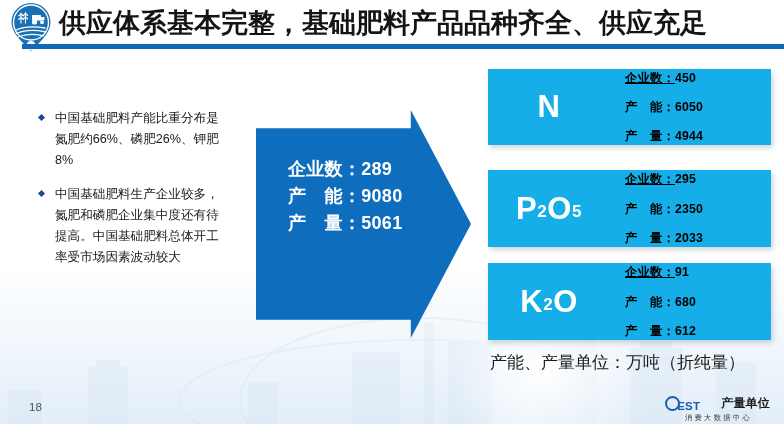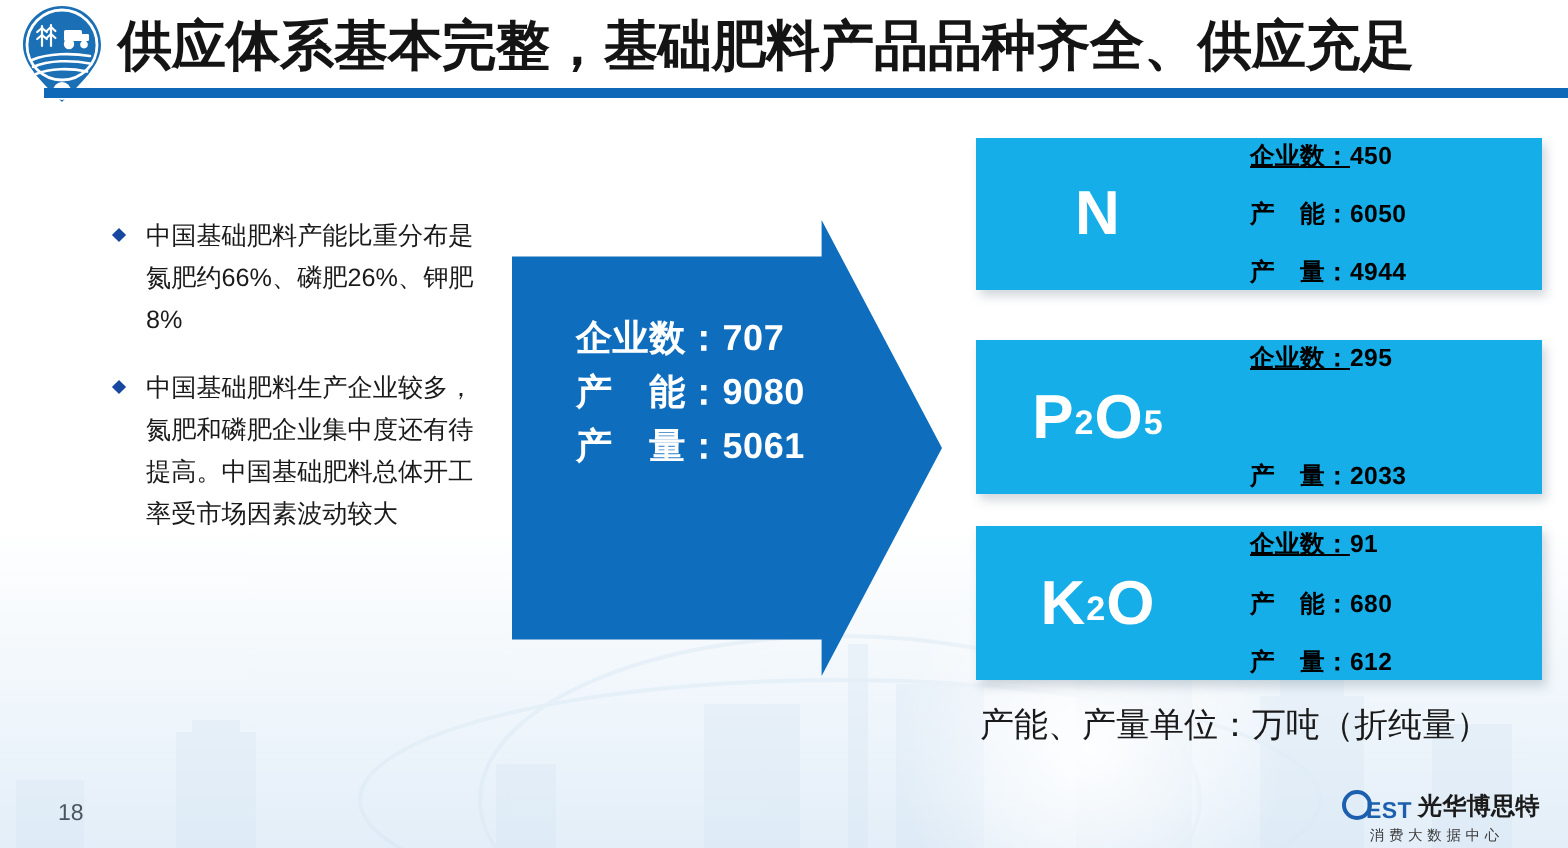--- a/index.html
+++ b/index.html
@@ -84,21 +84,21 @@
     left: 22px;
     top: 44px;
     width: 12px;
     height: 5px;
     background: #1069b8;
   }
 
   
   .bullets {
     position: absolute;
-    left: 56px;
+    left: 38px;
     top: 108px;
     width: 185px;
   }
   .bullet-row {
     position: relative;
     padding-left: 17px;
     margin-bottom: 13px;
   }
   .bullet-mark {
     position: absolute;
@@ -228,21 +228,21 @@
     right: 14px;
     top: 395px;
     height: 26px;
     display: flex;
     flex-direction: column;
     align-items: flex-end;
   }
   .corp-logo-main {
     display: flex;
     align-items: center;
-    gap: 3px;
+    gap: 21px;
   }
   .corp-badge {
     display: inline-block;
     font-size: 11.5px;
     font-weight: bold;
     color: #1b5fae;
     letter-spacing: 0.2px;
   }
   .corp-badge .ring {
     display: inline-block;
@@ -338,21 +338,21 @@
     </div>
     <div class="bullet-row">
       <span class="bullet-mark"></span>
       <span class="bullet-text">中国基础肥料生产企业较多，氮肥和磷肥企业集中度还有待提高。中国基础肥料总体开工率受市场因素波动较大</span>
     </div>
   </div>
 
   <div class="arrow-block">
     <div class="arrow-shape"></div>
     <div class="arrow-text">
-      <div class="arrow-line">企业数：707</div>
+      <div class="arrow-line">企业数：289</div>
       <div class="arrow-line">产　能：9080</div>
       <div class="arrow-line">产　量：5061</div>
     </div>
   </div>
 
   <div class="panel panel-n">
     <div class="panel-symbol">
       <span>N</span>
         <sub></sub>
         <span></span>
@@ -367,20 +367,21 @@
 
   <div class="panel panel-p">
     <div class="panel-symbol">
       <span>P</span>
         <sub>2</sub>
         <span>O</span>
         <sub>5</sub>
     </div>
     <div class="panel-stats">
       <div class="stat-line"><span class="stat-label-underline">企业数：</span><span>295</span></div>
+      <div class="stat-line"><span>产　能：</span><span>2350</span></div>
       <div class="stat-line"><span>产　量：</span><span>2033</span></div>
     </div>
   </div>
 
   <div class="panel panel-k">
     <div class="panel-symbol">
       <span>K</span>
         <sub>2</sub>
         <span>O</span>
         <sub></sub>
@@ -392,18 +393,18 @@
     </div>
   </div>
 
   <div class="footnote">产能、产量单位：万吨（折纯量）</div>
 
   <div class="page-number">18</div>
 
   <div class="corp-logo">
     <div class="corp-logo-main">
       <span class="corp-badge"><span class="ring"></span><span>EST</span></span>
-      <span class="corp-cn">光华博思特</span>
+      <span class="corp-cn">产量单位</span>
     </div>
     <div class="corp-sub">消费大数据中心</div>
   </div>
 
 </div>
 
 </body></html>

